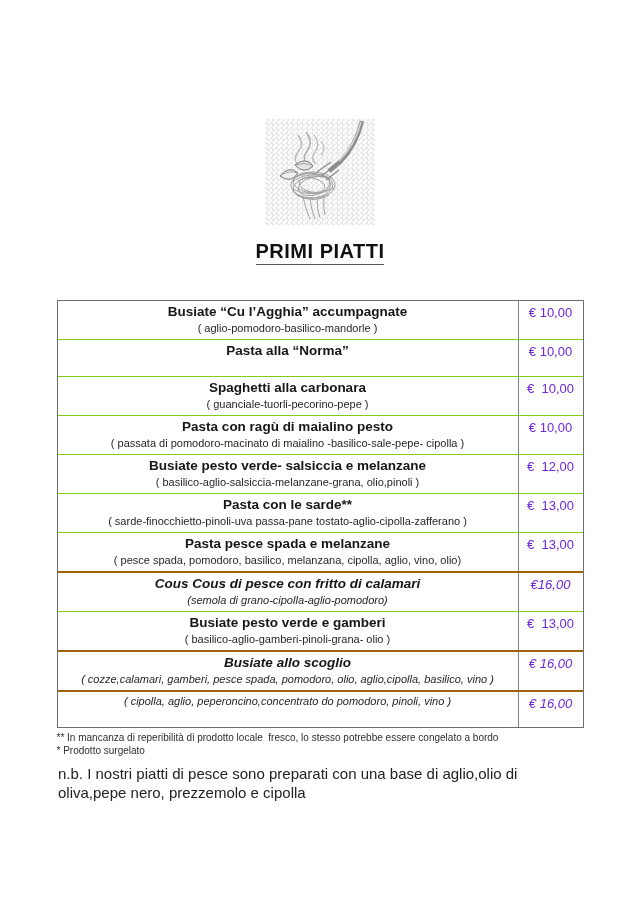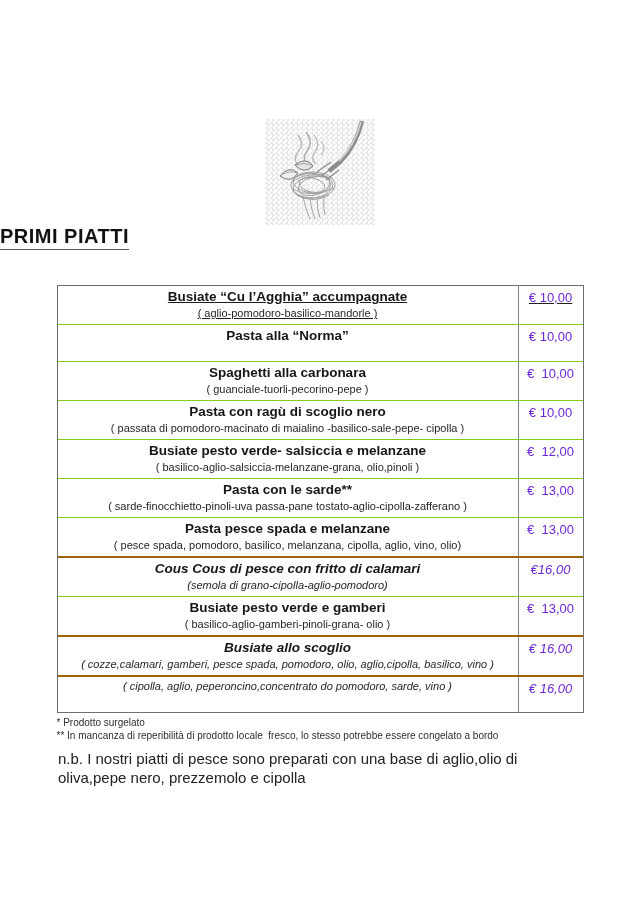--- a/index.html
+++ b/index.html
@@ -9,34 +9,34 @@
   
   .illustration{
     width:110px; height:106px; margin:119px auto 0;
     background: repeating-conic-gradient(#e9e9e9 0% 25%, #ffffff 0% 50%);
     background-size:5px 5px;
   }
   .illustration svg{ display:block; width:100%; height:100%; }
 
   
   .page-title{
-    
+    margin-top:15px; text-align:center;
     font-size:20px; font-weight:700; letter-spacing:.5px; color:#111;
   }
   .page-title span{
     border-bottom:1.5px solid #555; padding-bottom:2px;
   }
 
   
   .menu-table{
     width:527px; margin:37px auto 0;
     border:1px solid #6e6e6e;
   }
   .menu-row{ display:flex; min-height:37px; border-top:1px solid #84cc16; }
-  .menu-row:first-child{ border-top:none;text-decoration:underline; }
+  .menu-row:first-child{ border-top:none; }
   .menu-row.heavy{ border-top:2px solid #a16207;font-style:italic; }
   .dish-cell{
     flex:1; border-right:1px solid #848484;
     text-align:center; padding:2px 6px 3px;
   }
   .dish-name{ font-size:13.5px; font-weight:700; line-height:18px; color:#161616; }
   .dish-ingredients{ font-size:11px; line-height:15px; color:#262626; }
   .price-cell{
     width:64px; text-align:center; padding-top:4px;
     font-size:13px; color:#6d28d9; white-space:pre;
@@ -115,21 +115,21 @@
     <div class="menu-row">
       <div class="dish-cell">
         <div class="dish-name">Spaghetti alla carbonara</div>
         <div class="dish-ingredients">( guanciale-tuorli-pecorino-pepe )</div>
       </div>
       <div class="price-cell">€  10,00</div>
     </div>
 
     <div class="menu-row">
       <div class="dish-cell">
-        <div class="dish-name">Pasta con ragù di scoglio nero</div>
+        <div class="dish-name">Pasta con ragù di maialino pesto</div>
         <div class="dish-ingredients">( passata di pomodoro-macinato di maialino -basilico-sale-pepe- cipolla )</div>
       </div>
       <div class="price-cell">€ 10,00</div>
     </div>
 
     <div class="menu-row">
       <div class="dish-cell">
         <div class="dish-name">Busiate pesto verde- salsiccia e melanzane</div>
         <div class="dish-ingredients">( basilico-aglio-salsiccia-melanzane-grana, olio,pinoli )</div>
       </div>
@@ -172,27 +172,27 @@
     <div class="menu-row heavy">
       <div class="dish-cell">
         <div class="dish-name">Busiate allo scoglio</div>
         <div class="dish-ingredients">( cozze,calamari, gamberi, pesce spada, pomodoro, olio, aglio,cipolla, basilico, vino )</div>
       </div>
       <div class="price-cell">€ 16,00</div>
     </div>
 
     <div class="menu-row heavy">
       <div class="dish-cell">
-        <div class="dish-ingredients">( cipolla, aglio, peperoncino,concentrato do pomodoro, sarde, vino )</div>
+        <div class="dish-ingredients">( cipolla, aglio, peperoncino,concentrato do pomodoro, pinoli, vino )</div>
       </div>
       <div class="price-cell">€ 16,00</div>
     </div>
 
   </div>
 
   <div class="footnotes">
+    <div class="footnote">** In mancanza di reperibilità di prodotto locale  fresco, lo stesso potrebbe essere congelato a bordo</div>
     <div class="footnote">* Prodotto surgelato</div>
-    <div class="footnote">** In mancanza di reperibilità di prodotto locale  fresco, lo stesso potrebbe essere congelato a bordo</div>
   </div>
 
   <div class="nb-note">n.b. I nostri piatti di pesce sono preparati con una base di aglio,olio di oliva,pepe nero, prezzemolo e cipolla</div>
 
 </div>
 
 </body></html>

